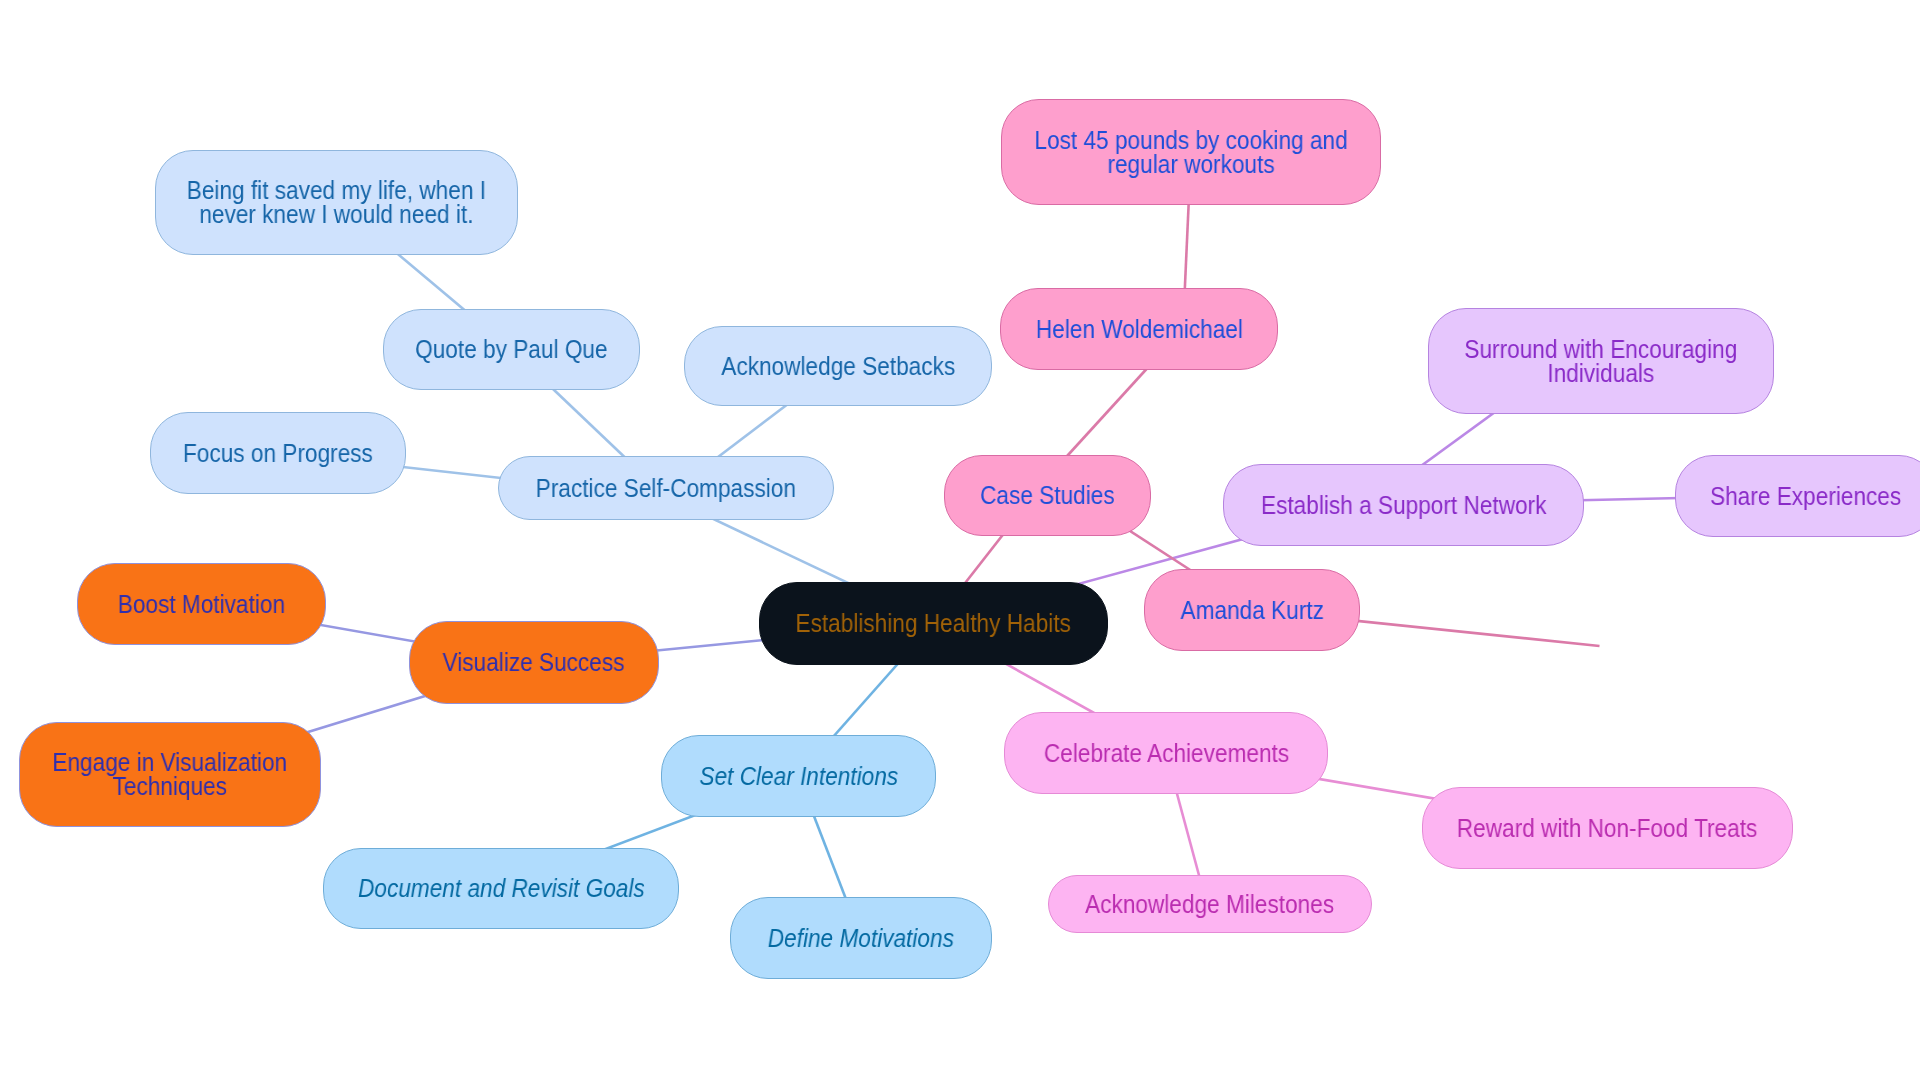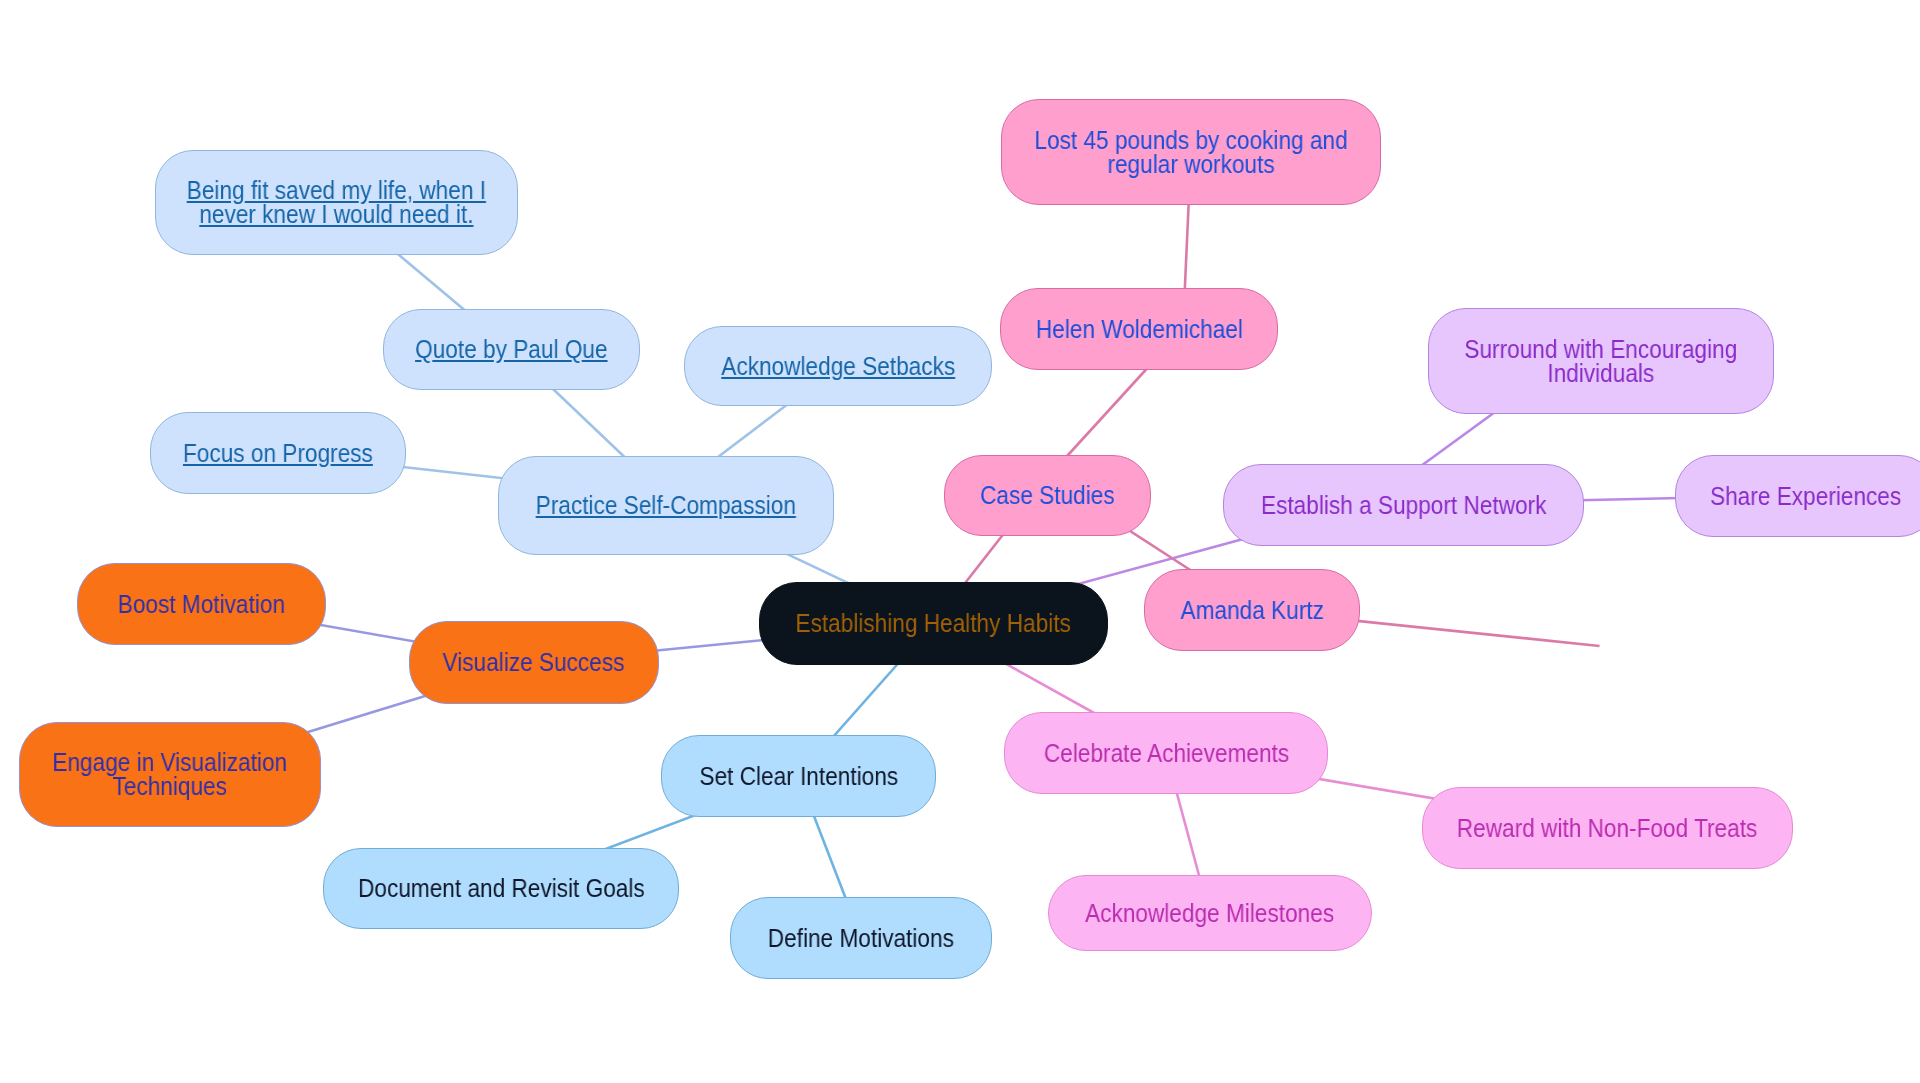--- a/index.html
+++ b/index.html
@@ -11,23 +11,23 @@
   #edge-layer{position:absolute;left:0;top:0;width:1920px;height:1083px;}
   .edge{stroke-width:2.6;stroke-linecap:butt;fill:none;}
   #node-layer{position:absolute;left:0;top:0;width:1920px;height:1083px;}
   .node{position:absolute;box-sizing:border-box;display:flex;align-items:center;
         justify-content:center;border-radius:38px;border:1.6px solid transparent;
         text-align:center;}
   .node .lbl{font-size:25px;line-height:24.3px;white-space:pre;display:block;
              transform:scaleX(0.905);transform-origin:center center;
              will-change:transform;}
   .node.root{background:#0b131c;border-color:#0b131c;color:#a16207;}
-  .node.blue1{background:#cfe2fd;border-color:#8fb6dd;color:#1565a8;text-decoration:underline;}
+  .node.blue1{background:#cfe2fd;border-color:#8fb6dd;color:#1565a8;}
   .edge.blue1{stroke:#9fc2e8;}
-  .node.blue2{background:#b0dcfd;border-color:#6eadd8;color:#0f172a;}
+  .node.blue2{background:#b0dcfd;border-color:#6eadd8;color:#0369a1;font-style:italic;}
   .edge.blue2{stroke:#6fb3e2;}
   .node.peri{background:#f97316;border-color:#8f92dd;color:#2f2fae;}
   .edge.peri{stroke:#9698e2;}
   .node.pink{background:#fe9fcd;border-color:#d96ba4;color:#1d4ed8;}
   .edge.pink{stroke:#db7aa8;}
   .node.purple{background:#e6c6fd;border-color:#b583e0;color:#8a2ac8;margin-left:36px;}
   .edge.purple{stroke:#bb88e6;}
   .node.magenta{background:#fdb4f2;border-color:#e58ad6;color:#ba2cb0;}
   .edge.magenta{stroke:#e78dd4;}
 </style>
@@ -58,21 +58,21 @@
     <line class="edge pink" x1="1252" y1="610" x2="1599.5" y2="646"></line>
     <line class="edge magenta" x1="933.5" y1="623.5" x2="1166" y2="753"></line>
     <line class="edge magenta" x1="1166" y1="753" x2="1607.5" y2="828"></line>
     <line class="edge magenta" x1="1166" y1="753" x2="1210" y2="916"></line>
   </svg>
 
   <div id="node-layer">
     <div class="node root" style="left:759px;top:582px;width:349px;height:83px">
       <span class="lbl">Establishing Healthy Habits</span>
     </div>
-    <div class="node blue1" style="left:498px;top:456px;width:336px;height:99px">
+    <div class="node blue1" style="left:498px;top:456px;width:336px;height:64px">
       <span class="lbl">Practice Self-Compassion</span>
     </div>
     <div class="node blue1" style="left:383px;top:309px;width:257px;height:81px">
       <span class="lbl">Quote by Paul Que</span>
     </div>
     <div class="node blue1" style="left:155px;top:150px;width:363px;height:105px">
       <span class="lbl">Being fit saved my life, when I
 never knew I would need it.</span>
     </div>
     <div class="node blue1" style="left:684px;top:326px;width:308px;height:80px">
@@ -122,18 +122,18 @@
     </div>
     <div class="node purple" style="left:1639px;top:455px;width:262px;height:82px">
       <span class="lbl">Share Experiences</span>
     </div>
     <div class="node magenta" style="left:1004px;top:712px;width:324px;height:82px">
       <span class="lbl">Celebrate Achievements</span>
     </div>
     <div class="node magenta" style="left:1422px;top:787px;width:371px;height:82px">
       <span class="lbl">Reward with Non-Food Treats</span>
     </div>
-    <div class="node magenta" style="left:1048px;top:875px;width:324px;height:76px">
+    <div class="node magenta" style="left:1048px;top:875px;width:324px;height:58px">
       <span class="lbl">Acknowledge Milestones</span>
     </div>
   </div>
 
 </div>
 
 </body></html>

